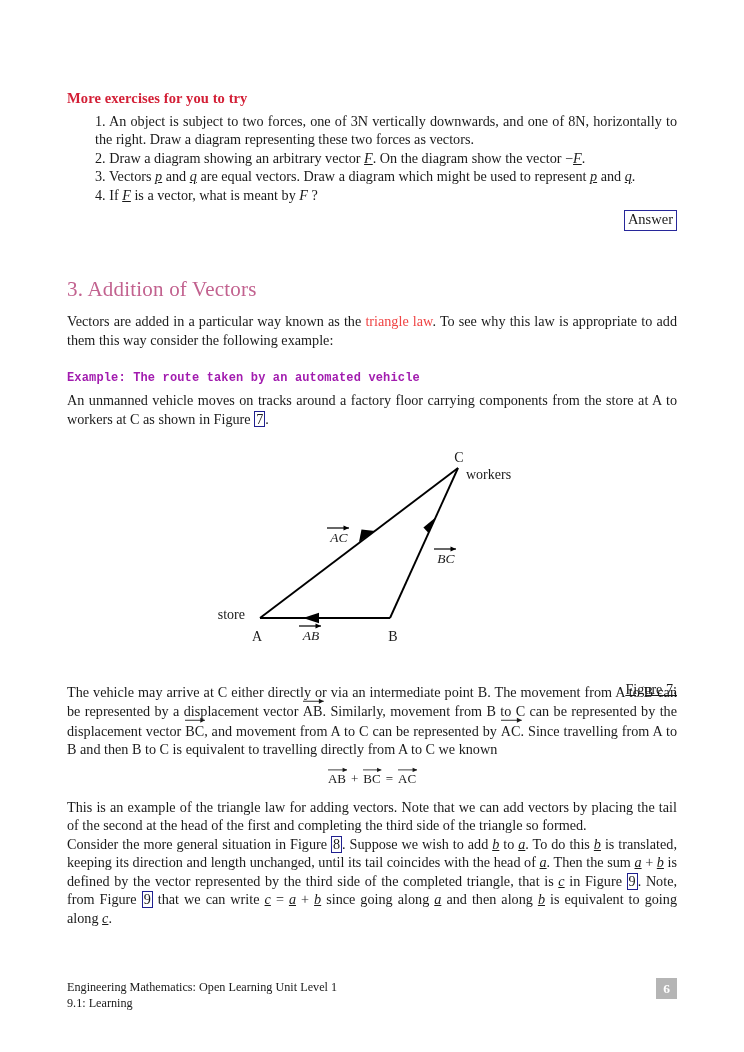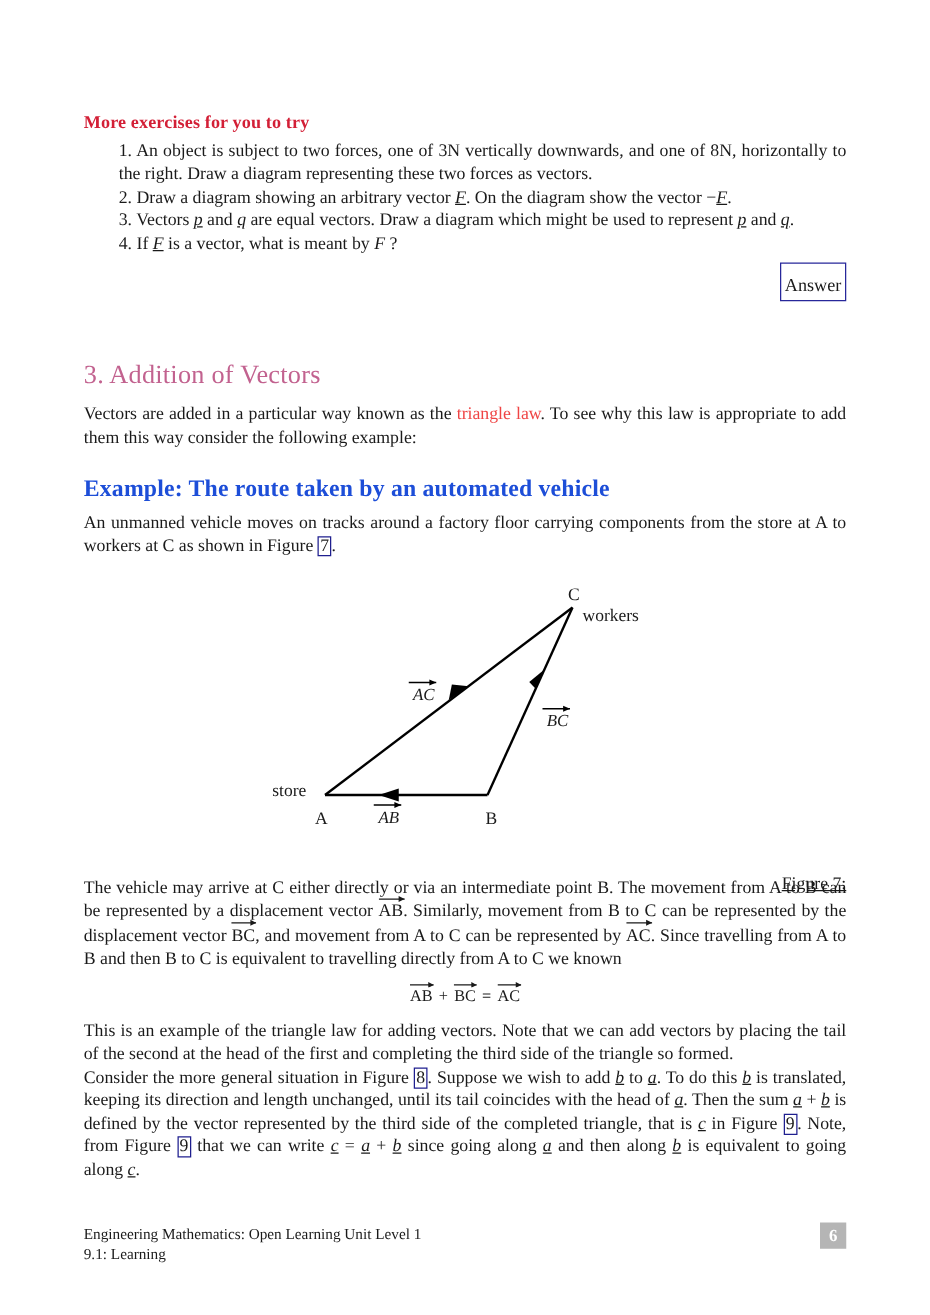--- a/index.html
+++ b/index.html
@@ -39,24 +39,24 @@
   }
   .h-section {
     font-family: Liberation Serif, serif;
     font-weight: normal;
     font-size: 21px;
     color: #c2628f;
     margin: 0;
     letter-spacing: 0.2px;
   }
   .h-example {
-    font-family: Liberation Serif, serif;
+    font-family: Liberation Mono, monospace;
     font-weight: bold;
-    font-size: 19px;
-    color: #1d4ed8;
+    font-size: 12px;
+    color: #a21caf;
     margin: 0 0 6px 0;
     letter-spacing: 0.15px;
   }
 
   
   .para {
     font-size: 14.2px;
     line-height: 1.30;
     text-align: justify;
     margin: 0;
@@ -112,21 +112,21 @@
     text-decoration: none;
     vertical-align: baseline;
   }
   .answer-wrap {
     text-align: right;
     margin-top: 6px;
   }
   .answer-btn {
     display: inline-block;
     border: 1.6px solid #27279a;
-    padding: 11px 3px 2px 3px;
+    padding: 1px 3px 2px 3px;
     font-size: 14.5px;
     line-height: 1.1;
     color: #1a1a1a;
     background: #ffffff;
     text-decoration: none;
   }
 
   
   .gap-sec { height: 46px; }
   .gap-after-sec-title { height: 10px; }

